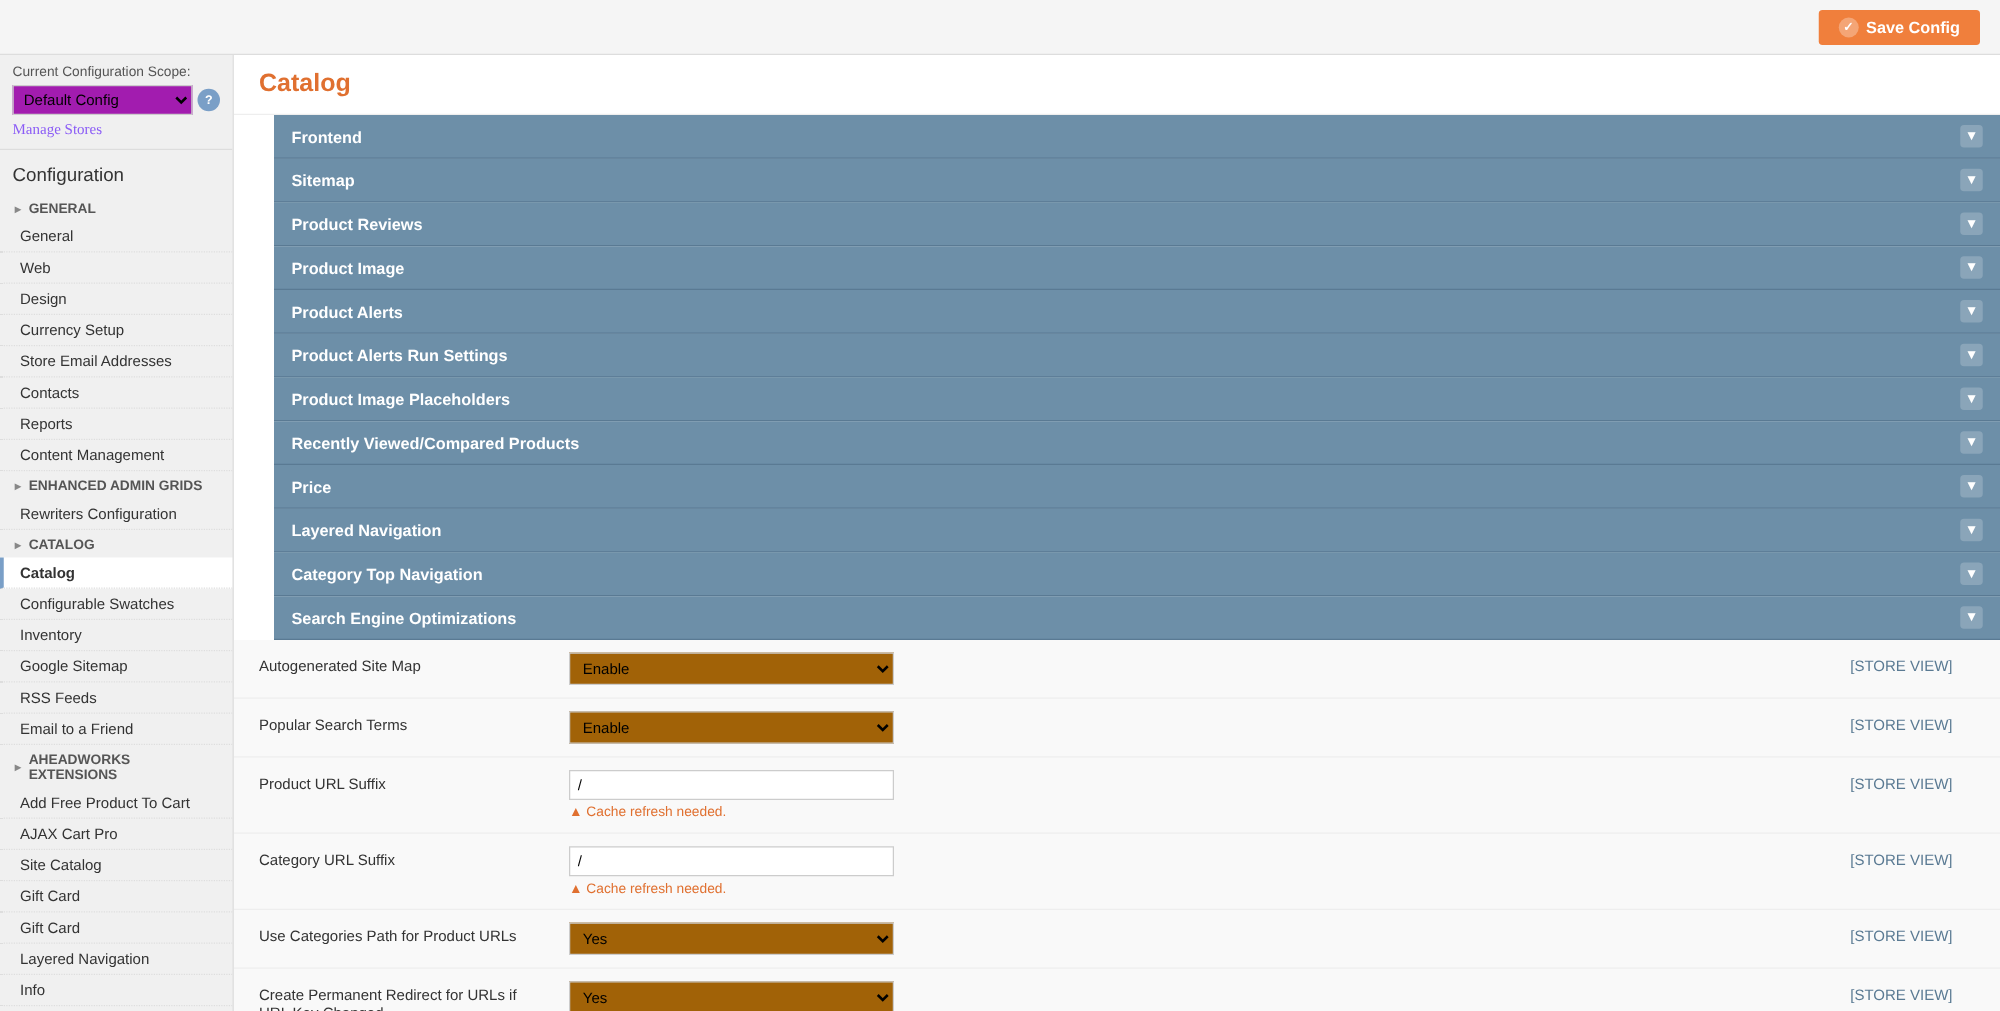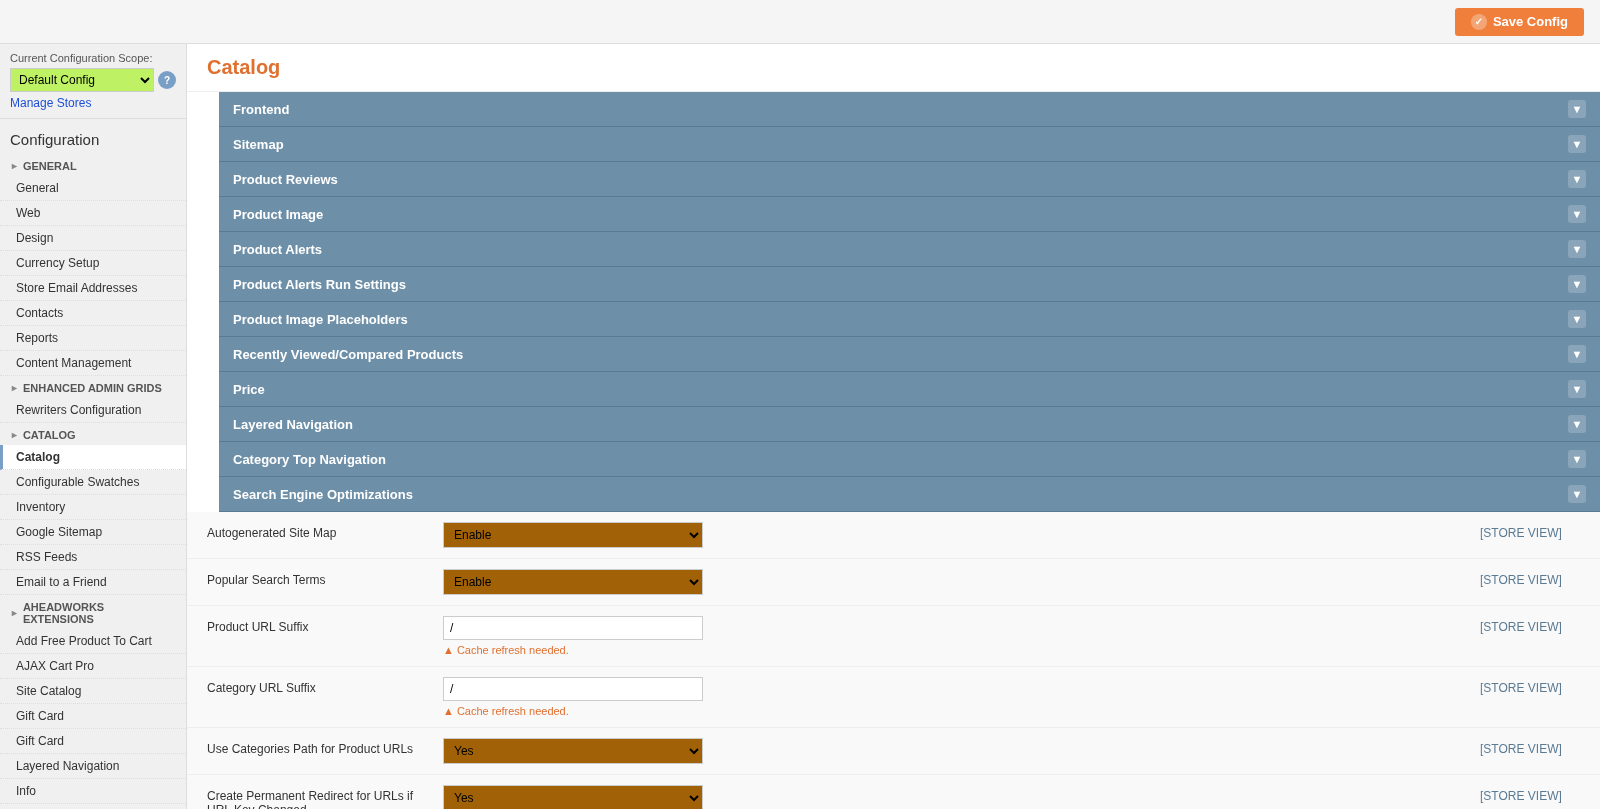--- a/index.html
+++ b/index.html
@@ -11,43 +11,43 @@
     .save-config-btn .btn-icon { width: 16px; height: 16px; background: rgba(255,255,255,0.3); border-radius: 50%; display: flex; align-items: center; justify-content: center; font-size: 10px; }
 
     
     .main-layout { display: flex; flex: 1; overflow: hidden; }
 
     
     .sidebar { width: 187px; background: #f0f0f0; border-right: 1px solid #ddd; overflow-y: auto; flex-shrink: 0; }
     .scope-box { padding: 8px 10px; border-bottom: 1px solid #ddd; background: #f0f0f0; }
     .scope-label { font-size: 11px; color: #555; margin-bottom: 4px; }
     .scope-select-row { display: flex; align-items: center; gap: 4px; }
-    .scope-select { flex: 1; font-size: 12px; padding: 3px 4px; border: 1px solid #ccc; background: #bef264; }
+    .scope-select { flex: 1; font-size: 12px; padding: 3px 4px; border: 1px solid #ccc; background: #a21caf; }
     .scope-info-btn { width: 18px; height: 18px; background: #7a9fc7; border-radius: 50%; color: white; font-size: 10px; font-weight: bold; border: none; cursor: pointer; display: flex; align-items: center; justify-content: center; }
-    .manage-stores-link { color: #1d4ed8; text-decoration: none; font-size: 12px; display: inline-block; margin-top: 4px; }
+    .manage-stores-link { color: #8b5cf6; text-decoration: none; font-size: 12px; display: inline-block; margin-top: 4px; font-family: Liberation Serif, serif; }
 
     .config-heading { padding: 12px 10px 6px 10px; font-size: 15px; font-weight: normal; color: #333; }
 
     .section-group-label { padding: 6px 10px 4px 10px; font-size: 11px; font-weight: bold; color: #555; display: flex; align-items: center; gap: 4px; }
     .section-group-label .arrow { color: #888; font-size: 9px; }
 
     .nav-item { padding: 5px 10px 5px 16px; font-size: 12px; color: #333; cursor: pointer; border-bottom: 1px dotted #ddd; text-decoration: none; display: block; }
     .nav-item.active { background: white; font-weight: bold; border-left: 3px solid #7a9fc7; padding-left: 13px; }
 
     
     .content { flex: 1; overflow-y: auto; padding: 0; background: white; }
     .page-title { padding: 12px 20px; font-size: 20px; color: #e07030; font-weight: bold; border-bottom: 1px solid #eee; }
 
     
     .section-header { background: #6d8fa8; color: white; padding: 8px 14px; font-size: 13px; font-weight: bold; display: flex; align-items: center; justify-content: space-between; border-bottom: 1px solid #5a7a93; cursor: pointer; margin-left: 32px; }
     .section-toggle { width: 18px; height: 18px; background: rgba(255,255,255,0.2); border-radius: 3px; display: flex; align-items: center; justify-content: center; font-size: 11px; color: white; }
 
     
     .section-content { background: #f9f9f9; border-bottom: 1px solid #ddd; }
-    .config-row { display: flex; align-items: flex-start; padding: 10px 20px; border-bottom: 1px solid #eee; gap: 16px; }
+    .config-row { display: flex; align-items: flex-start; padding: 10px 20px; border-bottom: 1px solid #eee; gap: 28px; }
     .config-row-label { width: 220px; flex-shrink: 0; font-size: 12px; color: #333; padding-top: 4px; }
     .config-row-input { flex: 1; }
     .config-row-input select { width: 260px; padding: 4px 6px; border: 1px solid #ccc; background: #a16207; font-size: 12px; }
     .config-row-input input[type="text"] { width: 260px; padding: 4px 6px; border: 1px solid #ccc; font-size: 12px; }
     .store-view-badge { color: #5a7a93; font-size: 12px; padding-top: 4px; min-width: 100px; }
     .cache-note { font-size: 11px; color: #e07030; margin-top: 4px; display: flex; align-items: center; gap: 3px; }
     .cache-icon { color: #e07030; }
   </style>
 </head>
 <body>

